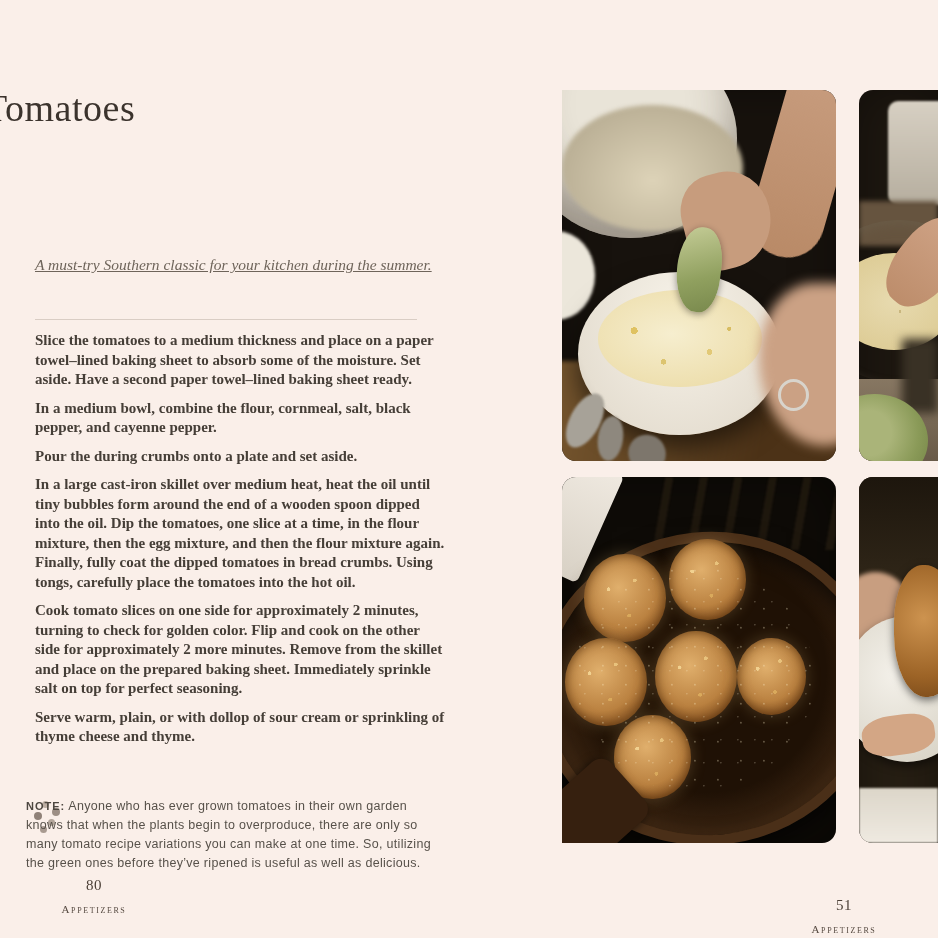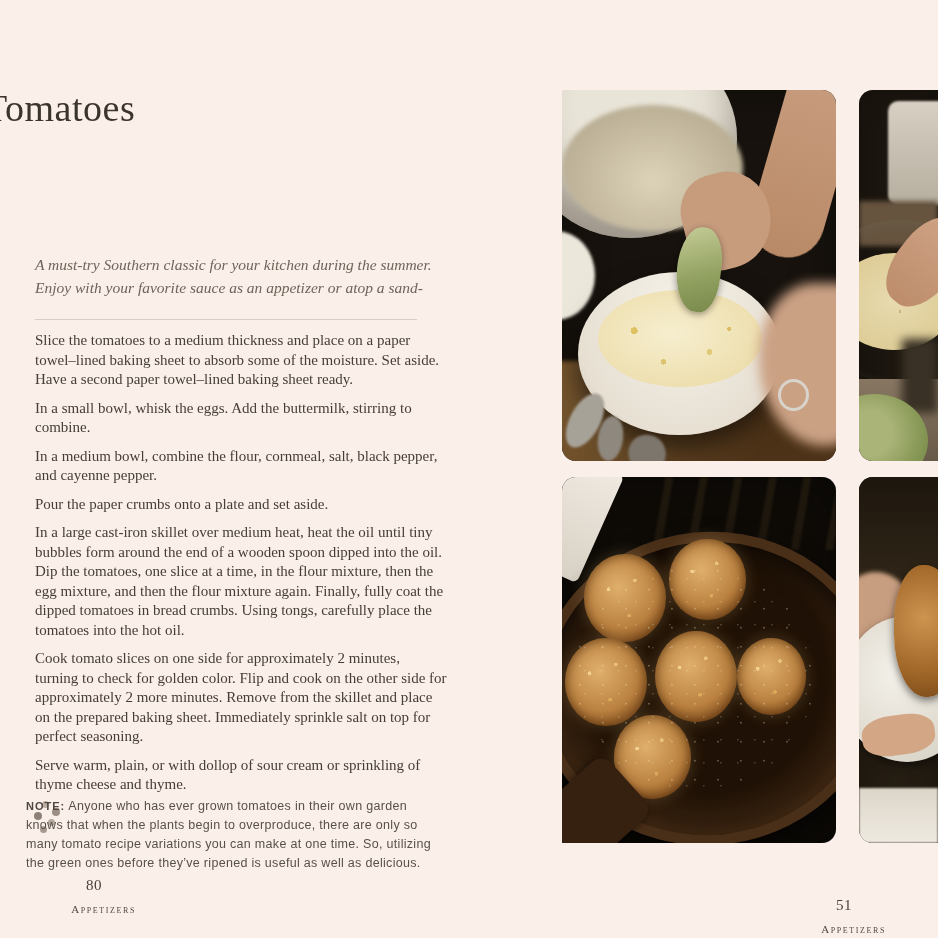--- a/index.html
+++ b/index.html
@@ -9,49 +9,49 @@
     font-family:"Liberation Serif", serif;
   }
   
   .title{
     position:absolute;left:-16px;top:86px;margin:0;
     font-size:38px;font-weight:500;color:#3b332d;letter-spacing:.5px;
     font-family:"Liberation Serif", serif; white-space:nowrap;
   }
   .intro{
     position:absolute;left:35px;top:253px;width:400px;
-    font-style:italic;color:#6e645a;font-size:15.5px;line-height:23px;
+    font-style:italic;color:#6e645a;font-size:15.5px;line-height:23px;text-decoration:underline;
   }
   .intro span{display:block;}
   .rule{
     position:absolute;left:35px;top:319px;width:382px;height:0;
     border-top:1px solid #d9cdc4;
   }
   .steps{
     position:absolute;left:35px;top:331px;width:412px;
-    color:#453e37;font-size:15px;line-height:19.5px;
+    color:#453e37;font-size:15px;line-height:19.5px;font-weight:bold;
   }
   .steps p{margin:0 0 9px 0;}
   .note{
     position:absolute;left:26px;top:797px;width:414px;
     color:#57514a;
     font-family:"Liberation Sans", sans-serif;
     font-size:12.5px;line-height:19px;letter-spacing:.3px;
   }
   .note .note-label{font-size:11px;letter-spacing:1px;font-weight:bold;color:#4d4740;}
   .note-dots{position:absolute;left:30px;top:799px;width:34px;height:38px;}
   .note-dots i{position:absolute;border-radius:50%;display:block;}
   .nd1{left:12px;top:2px;width:7px;height:7px;background:#bcaea3;}
   .nd2{left:22px;top:9px;width:8px;height:8px;background:#9d8f85;}
   .nd3{left:4px;top:13px;width:8px;height:8px;background:#8f8178;}
   .nd4{left:18px;top:20px;width:7px;height:7px;background:#b3a69b;}
   .nd5{left:10px;top:27px;width:7px;height:7px;background:#a89a90;}
   .folio{position:absolute;width:84px;text-align:center;color:#4a3f36;}
   .folio .pagenum{font-size:15px;letter-spacing:.5px;}
-  .folio .section{margin-top:9px;font-size:11px;letter-spacing:1.6px;color:#554940;font-variant:small-caps;text-align:right;}
+  .folio .section{margin-top:9px;font-size:11px;letter-spacing:1.6px;color:#554940;font-variant:small-caps;}
   .folio-left{left:52px;top:877px;}
   .folio-right{left:802px;top:877px;margin-top:20px;}
 
   
   .photo{position:absolute;overflow:hidden;background:#17120d;
          box-shadow:inset 0 0 46px rgba(0,0,0,.38);}
   .photo div{position:absolute;}
   .ph1{left:562px;top:90px;width:274px;height:371px;border-radius:0 14px 14px 14px;}
   .ph2{left:859px;top:90px;width:79px;height:371px;border-radius:14px 0 0 14px;}
   .ph3{left:562px;top:477px;width:274px;height:366px;border-radius:14px 14px 14px 0;}
@@ -128,30 +128,28 @@
   .p4-finger{left:4%;top:65%;width:92%;height:11%;background:#d3a685;border-radius:40%;transform:rotate(-8deg);}
   .p4-bottom{left:0;bottom:0;width:100%;height:15%;background:linear-gradient(#dcd6c9,#efeae1);filter:blur(1px);}
 </style>
 </head>
 <body>
 
 <h1 class="title">Tomatoes</h1>
 
 <div class="intro">
   <span>A must-try Southern classic for your kitchen during the summer.</span>
-  <span>Enjoy with your favorite sauce as an appetizer or atop a sand-</span>
 </div>
 
 <div class="rule"></div>
 
 <div class="steps">
   <p>Slice the tomatoes to a medium thickness and place on a paper towel–lined baking sheet to absorb some of the moisture. Set aside. Have a second paper towel–lined baking sheet ready.</p>
-  <p>In a small bowl, whisk the eggs. Add the buttermilk, stirring to combine.</p>
   <p>In a medium bowl, combine the flour, cornmeal, salt, black pepper, and cayenne pepper.</p>
-  <p>Pour the paper crumbs onto a plate and set aside.</p>
+  <p>Pour the during crumbs onto a plate and set aside.</p>
   <p>In a large cast-iron skillet over medium heat, heat the oil until tiny bubbles form around the end of a wooden spoon dipped into the oil. Dip the tomatoes, one slice at a time, in the flour mixture, then the egg mixture, and then the flour mixture again. Finally, fully coat the dipped tomatoes in bread crumbs. Using tongs, carefully place the tomatoes into the hot oil.</p>
   <p>Cook tomato slices on one side for approximately 2 minutes, turning to check for golden color. Flip and cook on the other side for approximately 2 more minutes. Remove from the skillet and place on the prepared baking sheet. Immediately sprinkle salt on top for perfect seasoning.</p>
   <p>Serve warm, plain, or with dollop of sour cream or sprinkling of thyme cheese and thyme.</p>
 </div>
 
 <div class="note-dots">
   <i class="nd1"></i>
     <i class="nd2"></i>
     <i class="nd3"></i>
     <i class="nd4"></i>

